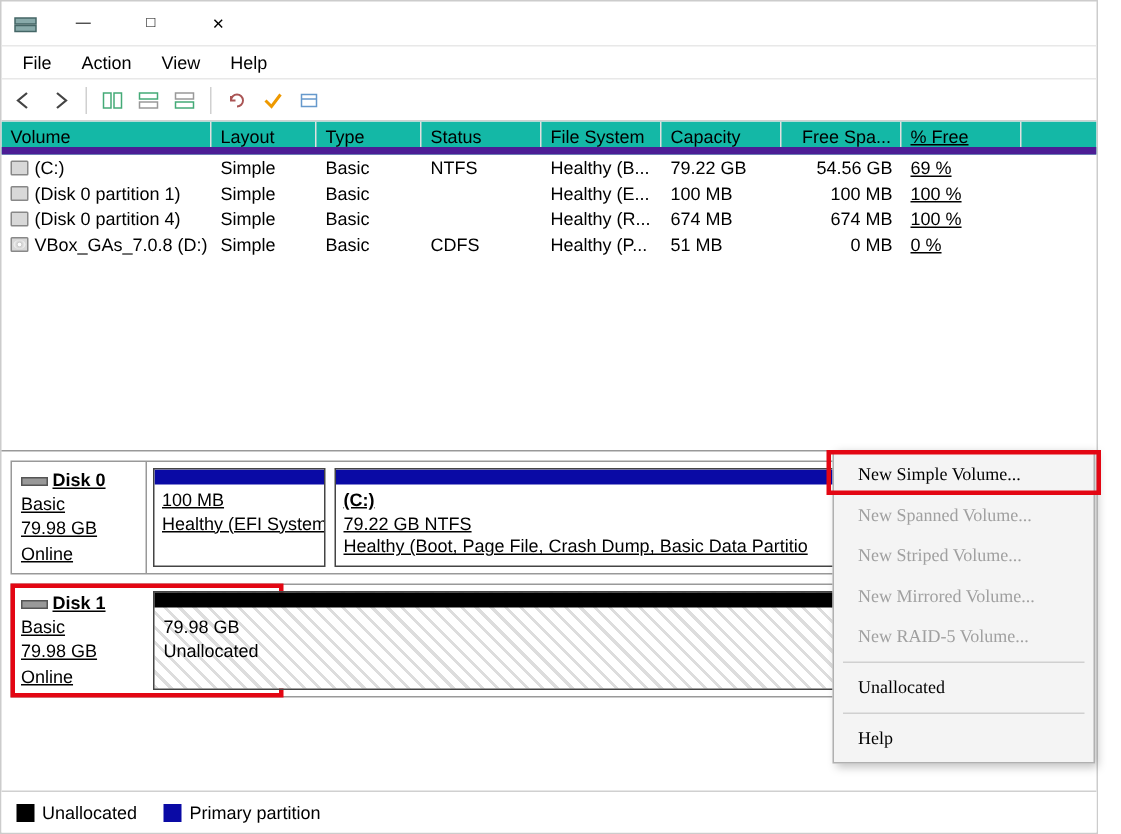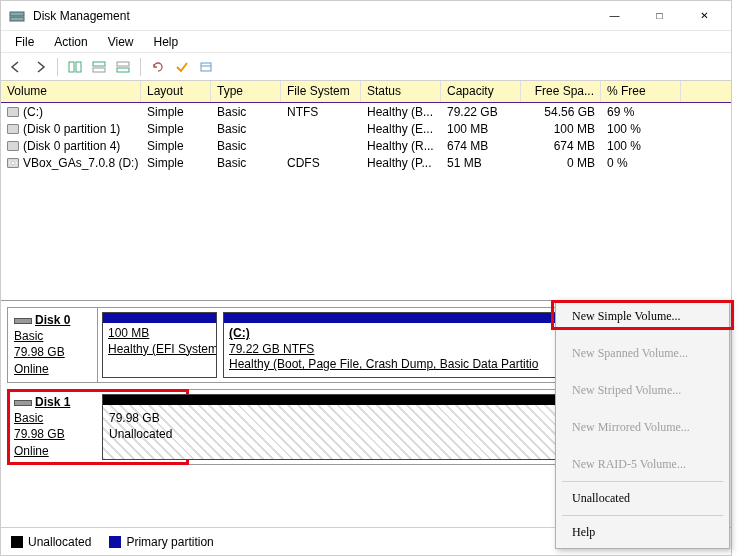--- a/index.html
+++ b/index.html
@@ -65,37 +65,37 @@
   }
   .tsep { width: 1px; height: 18px; background: #d0d0d0; margin: 0 4px; }
   .listview {
     height: 220px;
     border-bottom: 1px solid #999;
     overflow: hidden;
   }
   .lv-header {
     display: flex;
     height: 22px;
-    border-bottom: 1px solid #4c1d95;
-    background: #fef9c3;
+    border-bottom: 5px solid #4c1d95;
+    background: #14b8a6;
   }
   .lv-col {
     padding: 3px 6px;
     border-right: 1px solid #e0e0e0;
     white-space: nowrap;
     overflow: hidden;
   }
   .c-vol { width: 140px; }
   .c-lay { width: 70px; }
   .c-typ { width: 70px; }
   .c-fs  { width: 80px; }
   .c-sta { width: 80px; }
   .c-cap { width: 80px; }
   .c-fre { width: 80px; text-align: right; }
-  .c-pct { width: 80px; }
+  .c-pct { width: 80px; text-decoration: underline; }
   .lv-row {
     display: flex;
     height: 17px;
     align-items: center;
   }
   .lv-cell {
     padding: 0 6px;
     white-space: nowrap;
     overflow: hidden;
   }
@@ -209,42 +209,41 @@
     box-shadow: 2px 2px 6px rgba(0,0,0,0.25);
     padding: 2px;
     z-index: 50;
   }
   .ctxitem {
     padding: 6px 14px;
     color: #000;
     white-space: nowrap;
     font-family: Liberation Serif, serif;
   }
-  .ctxitem.disabled { color: #a0a0a0; margin-top: 10px; }
+  .ctxitem.disabled { color: #a0a0a0; }
   .ctxsep { height:1px; background:#d0d0d0; margin: 3px 4px; }
   .ctx-highlight {
     position:absolute;
     border: 3px solid #e30613;
     pointer-events: none;
     z-index: 60;
   }
 </style>
 </head>
 <body>
 
 <div class="window">
 
   <div class="titlebar">
     <span class="app-icon">
       <svg viewBox="0 0 16 16" width="16" height="16">
           <rect x="1" y="4" width="14" height="4" fill="#8aa" stroke="#466"></rect>
           <rect x="1" y="9" width="14" height="4" fill="#8aa" stroke="#466"></rect>
         </svg>
     </span>
-    <span class="title">Disk Management</span>
     <div class="winbtns">
       <div class="winbtn">—</div>
       <div class="winbtn">□</div>
       <div class="winbtn">✕</div>
     </div>
   </div>
 
   <div class="menubar">
     <div class="menuitem">File</div>
     <div class="menuitem">Action</div>
@@ -300,22 +299,22 @@
           <line x1="2" y1="6" x2="12" y2="6" stroke="#69c"></line>
         </svg>
       </div>
   </div>
 
   <div class="listview">
     <div class="lv-header">
       <div class="lv-col c-vol">Volume</div>
       <div class="lv-col c-lay">Layout</div>
       <div class="lv-col c-typ">Type</div>
+      <div class="lv-col c-sta">Status</div>
       <div class="lv-col c-fs">File System</div>
-      <div class="lv-col c-sta">Status</div>
       <div class="lv-col c-cap">Capacity</div>
       <div class="lv-col c-fre">Free Spa...</div>
       <div class="lv-col c-pct">% Free</div>
     </div>
 
     <div class="lv-row">
       <div class="lv-cell c-vol"><span class="vol-icon"></span><span>(C:)</span></div>
       <div class="lv-cell c-lay">Simple</div>
       <div class="lv-cell c-typ">Basic</div>
       <div class="lv-cell c-fs">NTFS</div>

